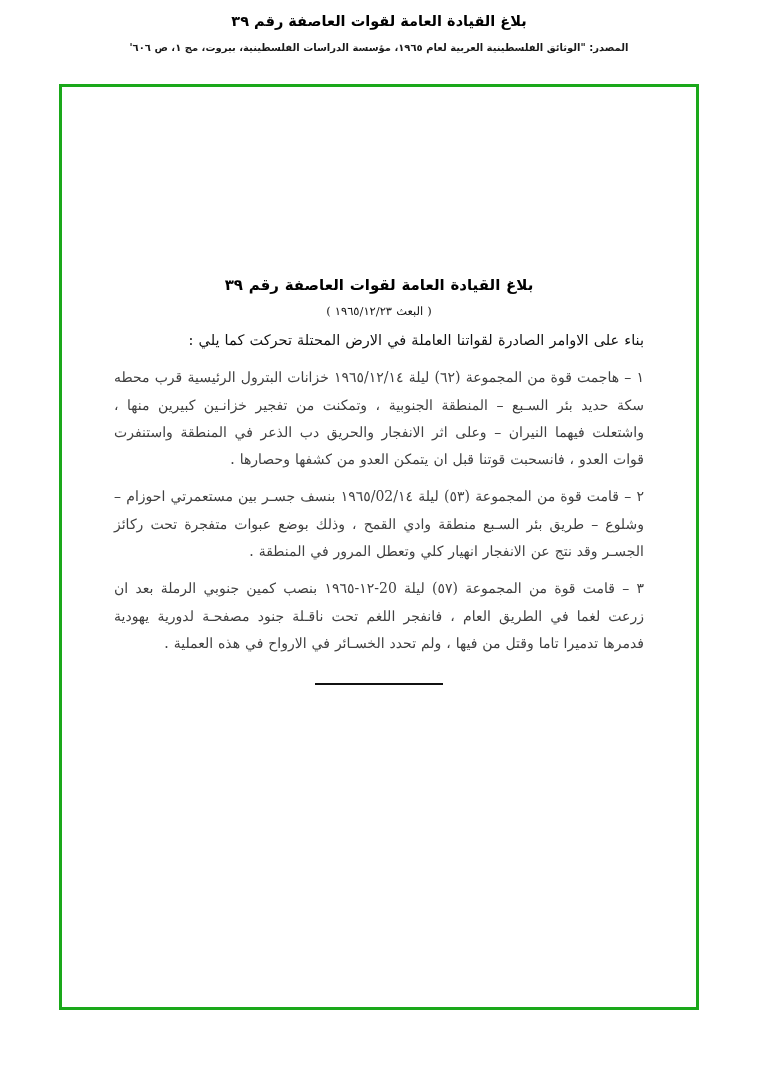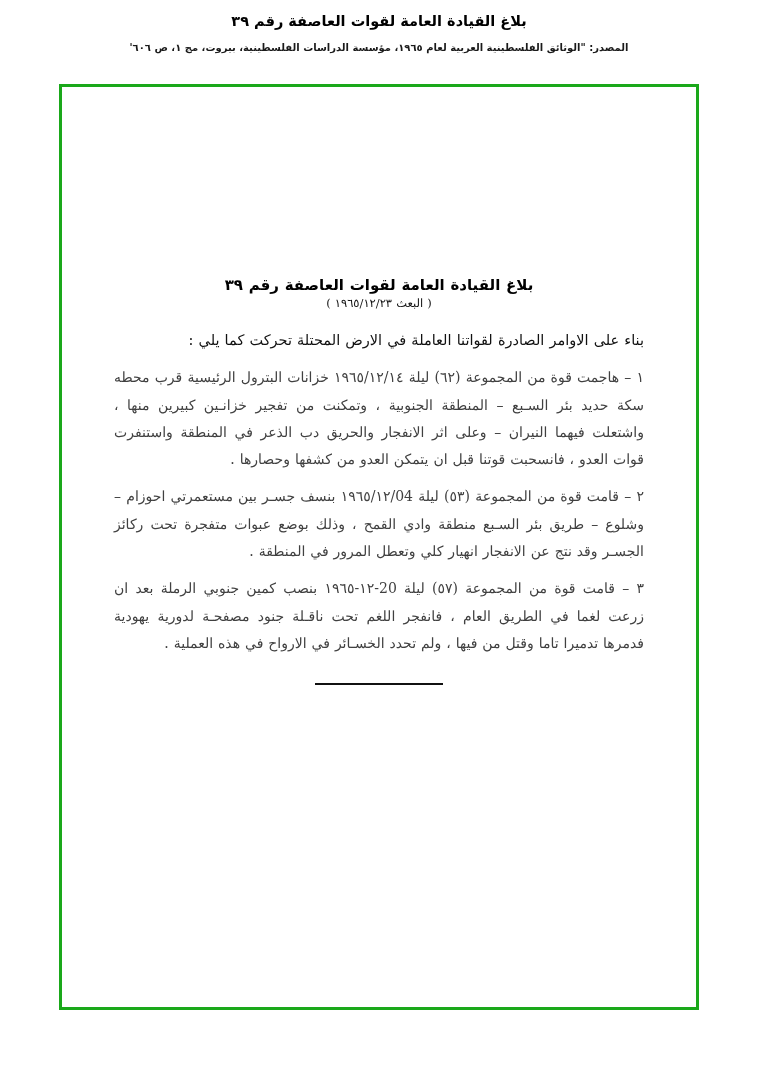--- a/index.html
+++ b/index.html
@@ -79,26 +79,26 @@
     font-weight: bold;
     font-size: 15px;
     color: #000000;
     line-height: 1.4;
   }
   .comm-date {
     text-align: center;
     font-family: "DejaVu Serif", serif;
     font-size: 11.5px;
     color: #111111;
-    margin-top: 0;
+    margin-top: 8px;
     letter-spacing: 0.5px;
   }
 
   .comm-lead {
-    margin-top: 16px;
+    margin-top: 8px;
     font-family: "DejaVu Serif", serif;
     font-size: 14.5px;
     line-height: 1.95;
     color: #111111;
     text-align: justify;
     text-align-last: right;
   }
 
   .comm-para {
     margin-top: 10px;
@@ -128,18 +128,18 @@
   <div class="header-source">المصدر: "الوثائق الفلسطينية العربية لعام ١٩٦٥، مؤسسة الدراسات الفلسطينية، بيروت، مج ١، ص ٦٠٦'</div>
 </div>
 
 <div class="page-frame">
   <div class="page-inner">
     <div class="comm-block">
       <div class="comm-title">بلاغ القيادة العامة لقوات العاصفة رقم ٣٩</div>
       <div class="comm-date">( البعث ١٩٦٥/١٢/٢٣ )</div>
       <div class="comm-lead">بناء على الاوامر الصادرة لقواتنا العاملة في الارض المحتلة تحركت كما يلي :</div>
       <div class="comm-para">١ – هاجمت قوة من المجموعة (٦٢) ليلة ١٩٦٥/١٢/١٤ خزانات البترول الرئيسية قرب محطه سكة حديد بئر السـبع – المنطقة الجنوبية ، وتمكنت من تفجير خزانـين كبيرين منها ، واشتعلت فيهما النيران – وعلى اثر الانفجار والحريق دب الذعر في المنطقة واستنفرت قوات العدو ، فانسحبت قوتنا قبل ان يتمكن العدو من كشفها وحصارها .</div>
-      <div class="comm-para">٢ – قامت قوة من المجموعة (٥٣) ليلة ١٩٦٥/١٢/04 بنسف جسـر بين مستعمرتي احوزام – وشلوع – طريق بئر السـبع منطقة وادي القمح ، وذلك بوضع عبوات متفجرة تحت ركائز الجسـر وقد نتج عن الانفجار انهيار كلي وتعطل المرور في المنطقة .</div>
+      <div class="comm-para">٢ – قامت قوة من المجموعة (٥٣) ليلة ١٩٦٥/02/١٤ بنسف جسـر بين مستعمرتي احوزام – وشلوع – طريق بئر السـبع منطقة وادي القمح ، وذلك بوضع عبوات متفجرة تحت ركائز الجسـر وقد نتج عن الانفجار انهيار كلي وتعطل المرور في المنطقة .</div>
       <div class="comm-para">٣ – قامت قوة من المجموعة (٥٧) ليلة 20-١٢-١٩٦٥ بنصب كمين جنوبي الرملة بعد ان زرعت لغما في الطريق العام ، فانفجر اللغم تحت ناقـلة جنود مصفحـة لدورية يهودية فدمرها تدميرا تاما وقتل من فيها ، ولم تحدد الخسـائر في الارواح في هذه العملية .</div>
       <div class="comm-rule"></div>
     </div>
   </div>
 </div>
 
 </body></html>

